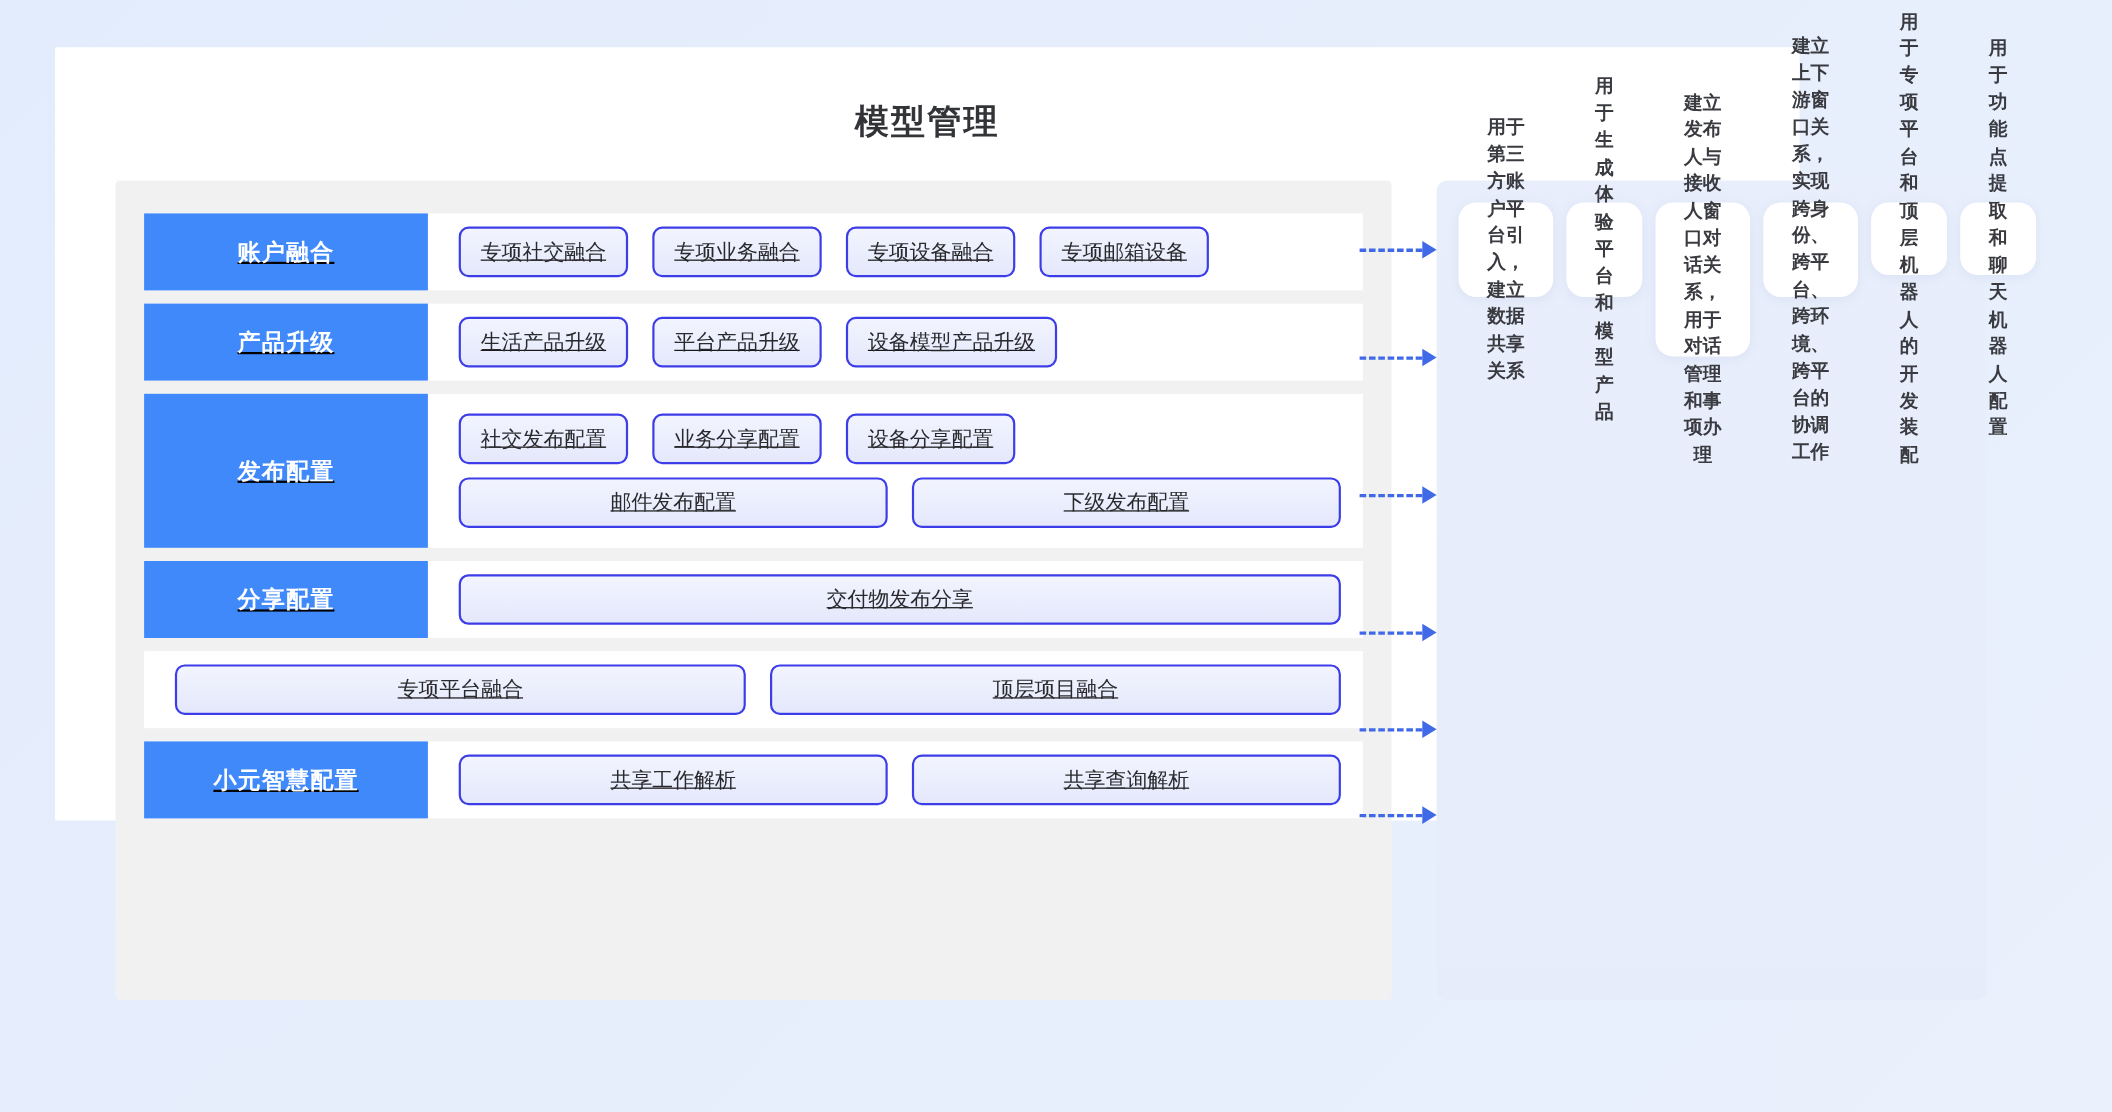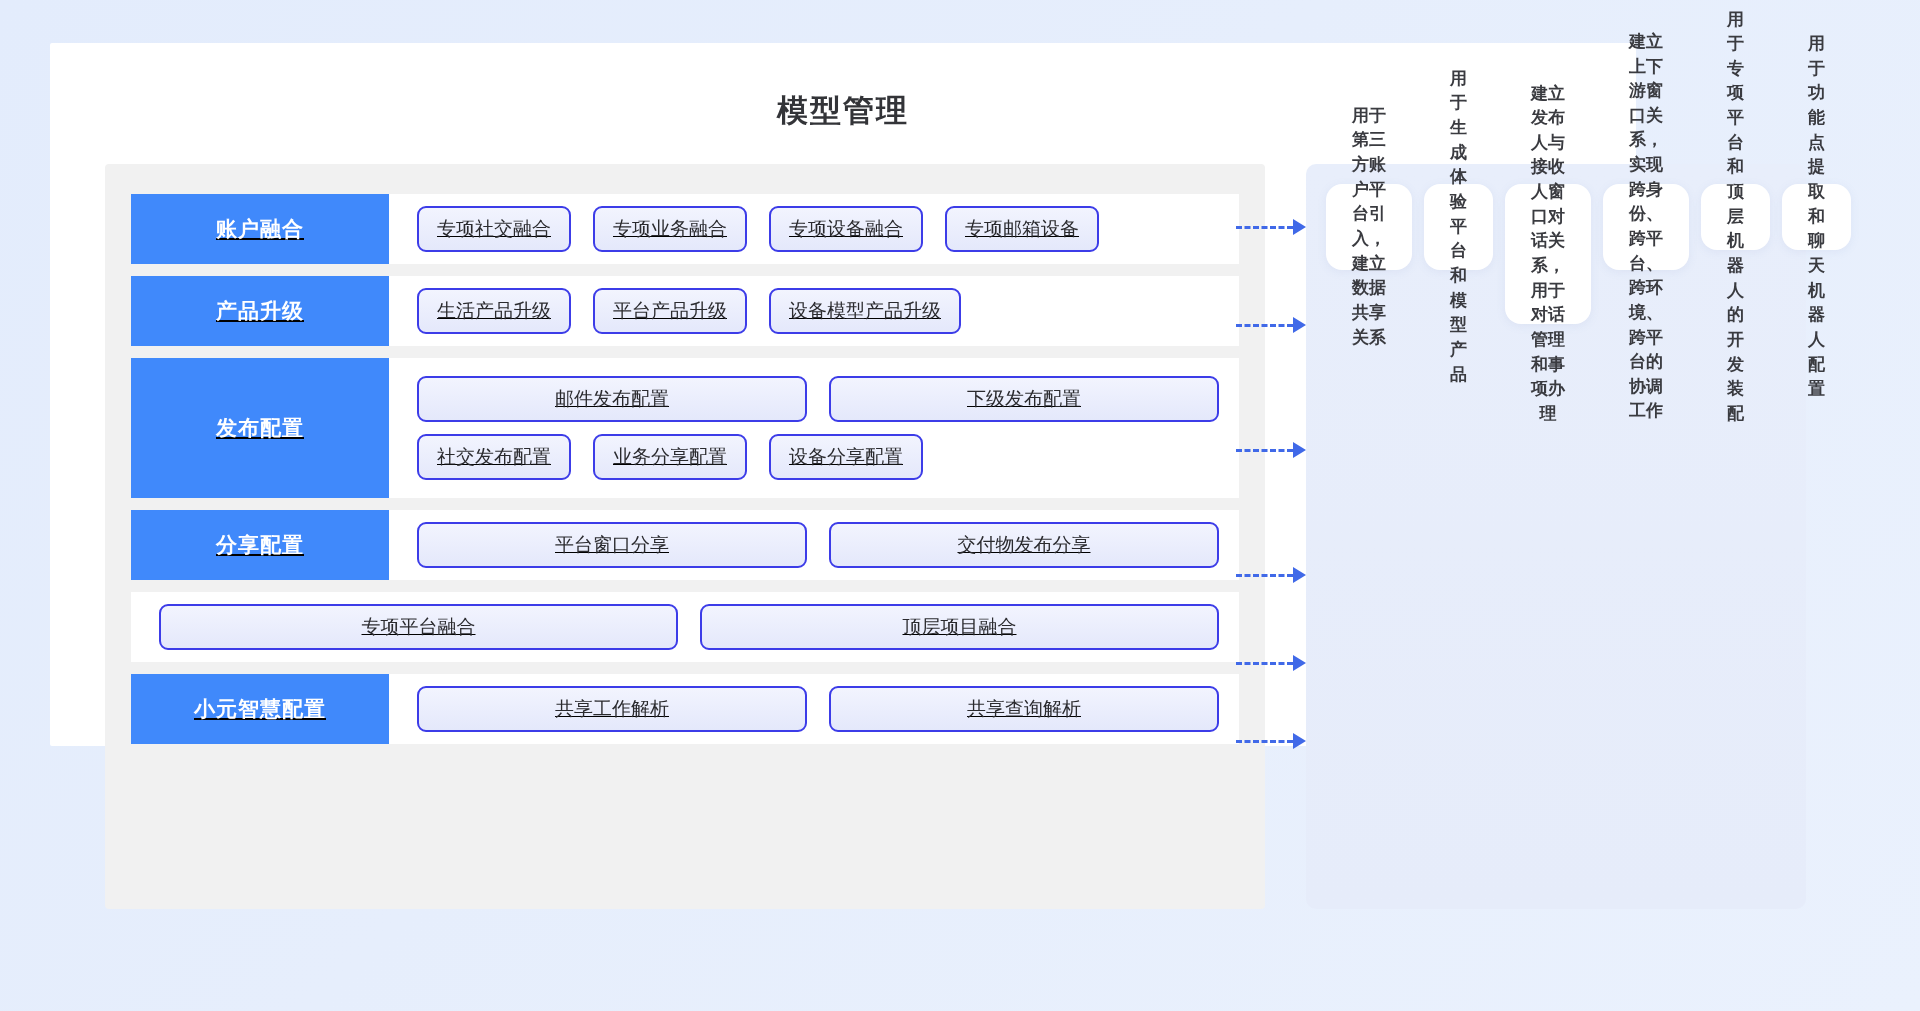--- a/index.html
+++ b/index.html
@@ -189,35 +189,34 @@
               <div class="chip">生活产品升级</div>
               <div class="chip">平台产品升级</div>
               <div class="chip">设备模型产品升级</div>
             </div>
           </div>
         </div>
         <div class="row" style="height: 140px;">
           <div class="row-label">发布配置</div>
           <div class="row-chips">
             <div class="chip-line">
-              <div class="chip grow">邮件发布配置</div>
-              <div class="chip grow">下级发布配置</div>
-            </div>
-            <div class="chip-line">
               <div class="chip">社交发布配置</div>
               <div class="chip">业务分享配置</div>
               <div class="chip">设备分享配置</div>
             </div>
+            <div class="chip-line">
+              <div class="chip grow">邮件发布配置</div>
+              <div class="chip grow">下级发布配置</div>
+            </div>
           </div>
         </div>
         <div class="row" style="height: 70px;">
           <div class="row-label">分享配置</div>
           <div class="row-chips">
             <div class="chip-line">
-              <div class="chip grow">平台窗口分享</div>
               <div class="chip grow">交付物发布分享</div>
             </div>
           </div>
         </div>
         <div class="row" style="height: 70px;">
           <div class="row-chips">
             <div class="chip-line">
               <div class="chip grow">专项平台融合</div>
               <div class="chip grow">顶层项目融合</div>
             </div>

